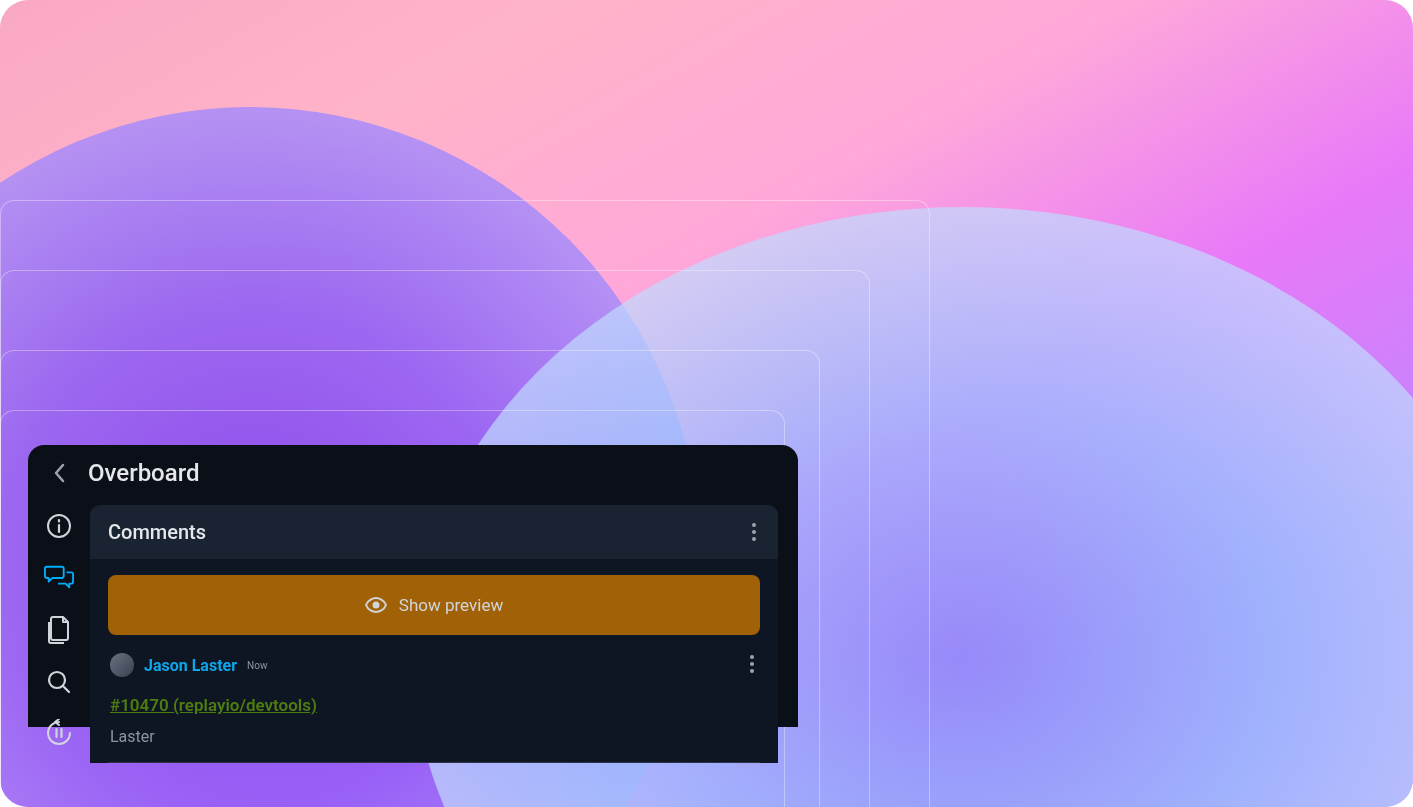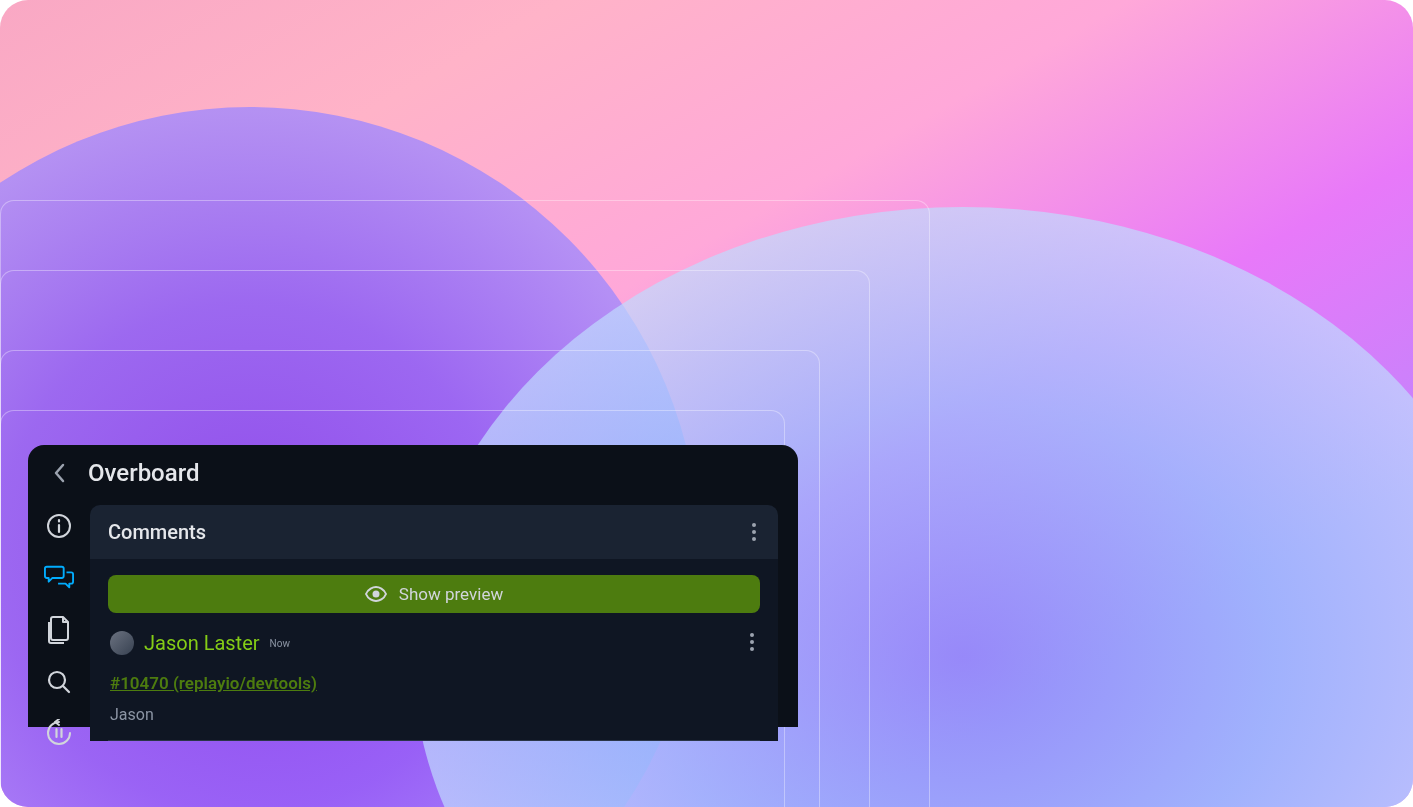--- a/index.html
+++ b/index.html
@@ -140,23 +140,23 @@
       width: 4px;
       height: 4px;
       background: #9ca3af;
       border-radius: 50%;
     }
     .comments-body {
       background: #0f1623;
       padding: 16px 18px 0 18px;
     }
     .show-preview {
-      background: #4d7c0f;
+      background: #a16207;
       border-radius: 8px;
-      padding: 9px 0;
+      padding: 20px 0;
       display: flex;
       align-items: center;
       justify-content: center;
       gap: 12px;
       cursor: pointer;
     }
     .show-preview-text {
       font-size: 17px;
       color: #d1d5db;
     }
@@ -171,23 +171,23 @@
       gap: 10px;
     }
     .avatar {
       width: 24px;
       height: 24px;
       border-radius: 50%;
       background: linear-gradient(135deg, #6b7280 0%, #374151 100%);
       flex-shrink: 0;
     }
     .comment-author {
-      font-size: 20px;
-      font-weight: 400;
-      color: #84cc16;
+      font-size: 16px;
+      font-weight: 700;
+      color: #0ea5e9;
     }
     .comment-time {
       font-size: 10px;
       color: #8b94a3;
     }
     .comment-kebab {
       position: absolute;
       right: 2px;
       top: 16px;
     }
@@ -286,18 +286,18 @@
             <div class="avatar"></div>
             <span class="comment-author">Jason Laster</span>
             <span class="comment-time">Now</span>
           </div>
           <div class="kebab comment-kebab">
             <span></span>
             <span></span>
             <span></span>
           </div>
           <a class="comment-link">#10470 (replayio/devtools)</a>
-          <div class="reply-text">Jason</div>
+          <div class="reply-text">Laster</div>
         </div>
       </div>
     </div>
   </div>
 </div>
 
 </body></html>

